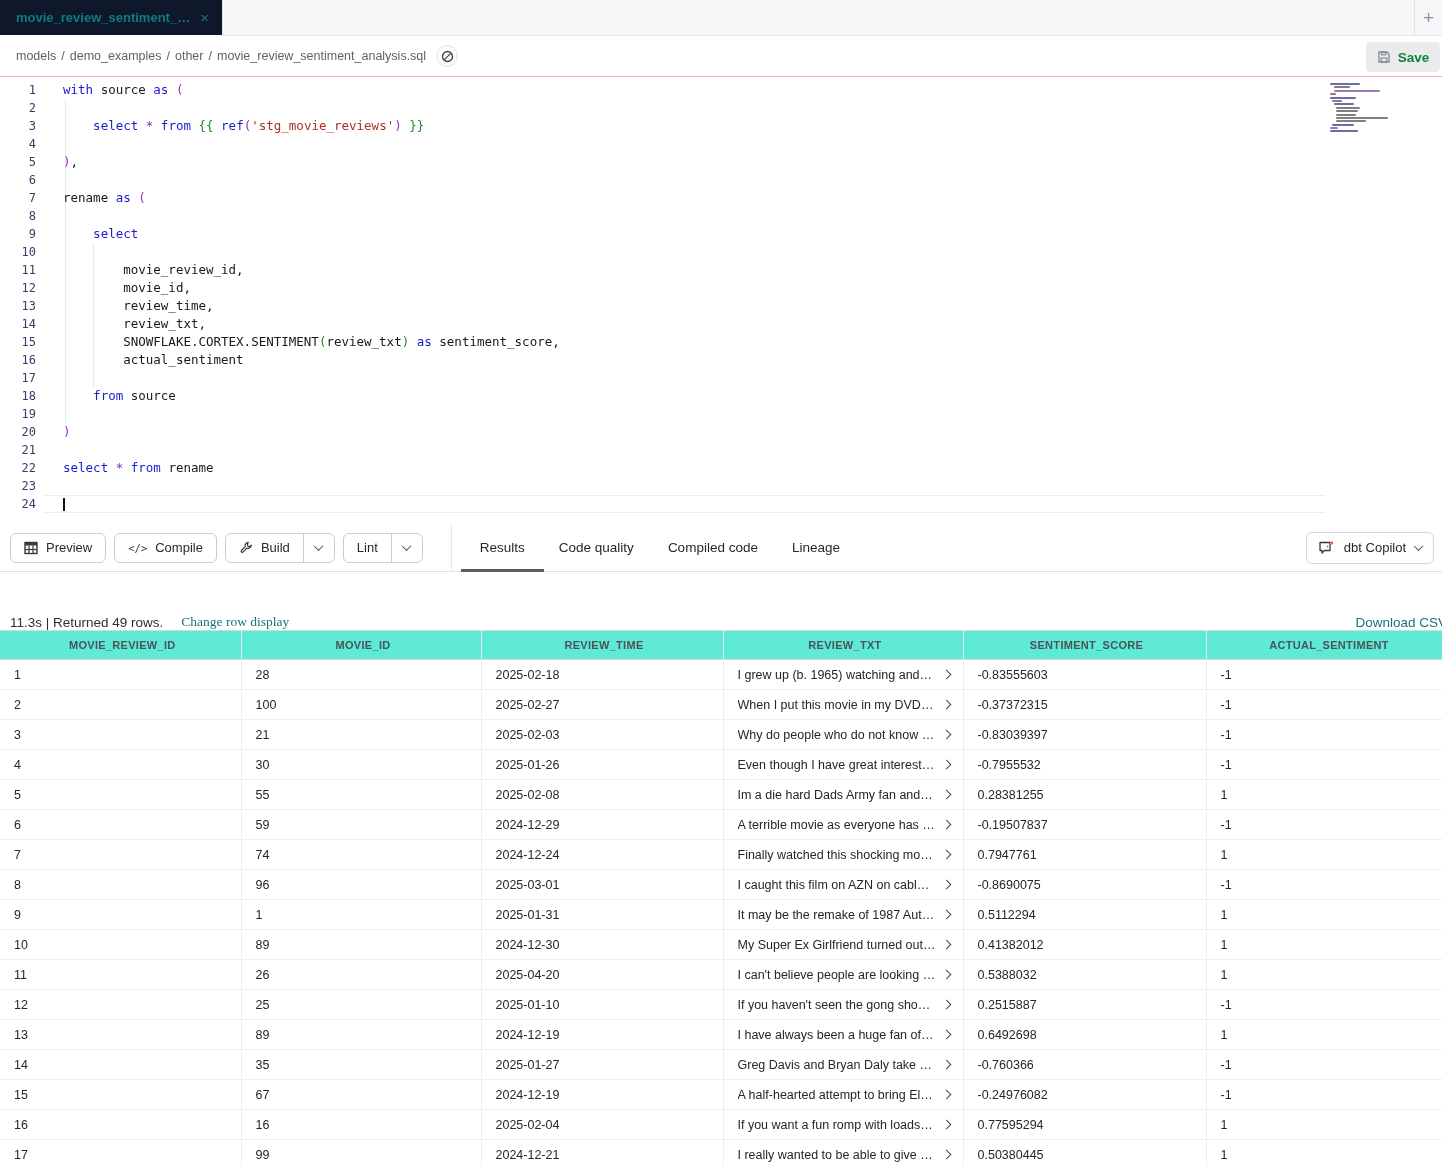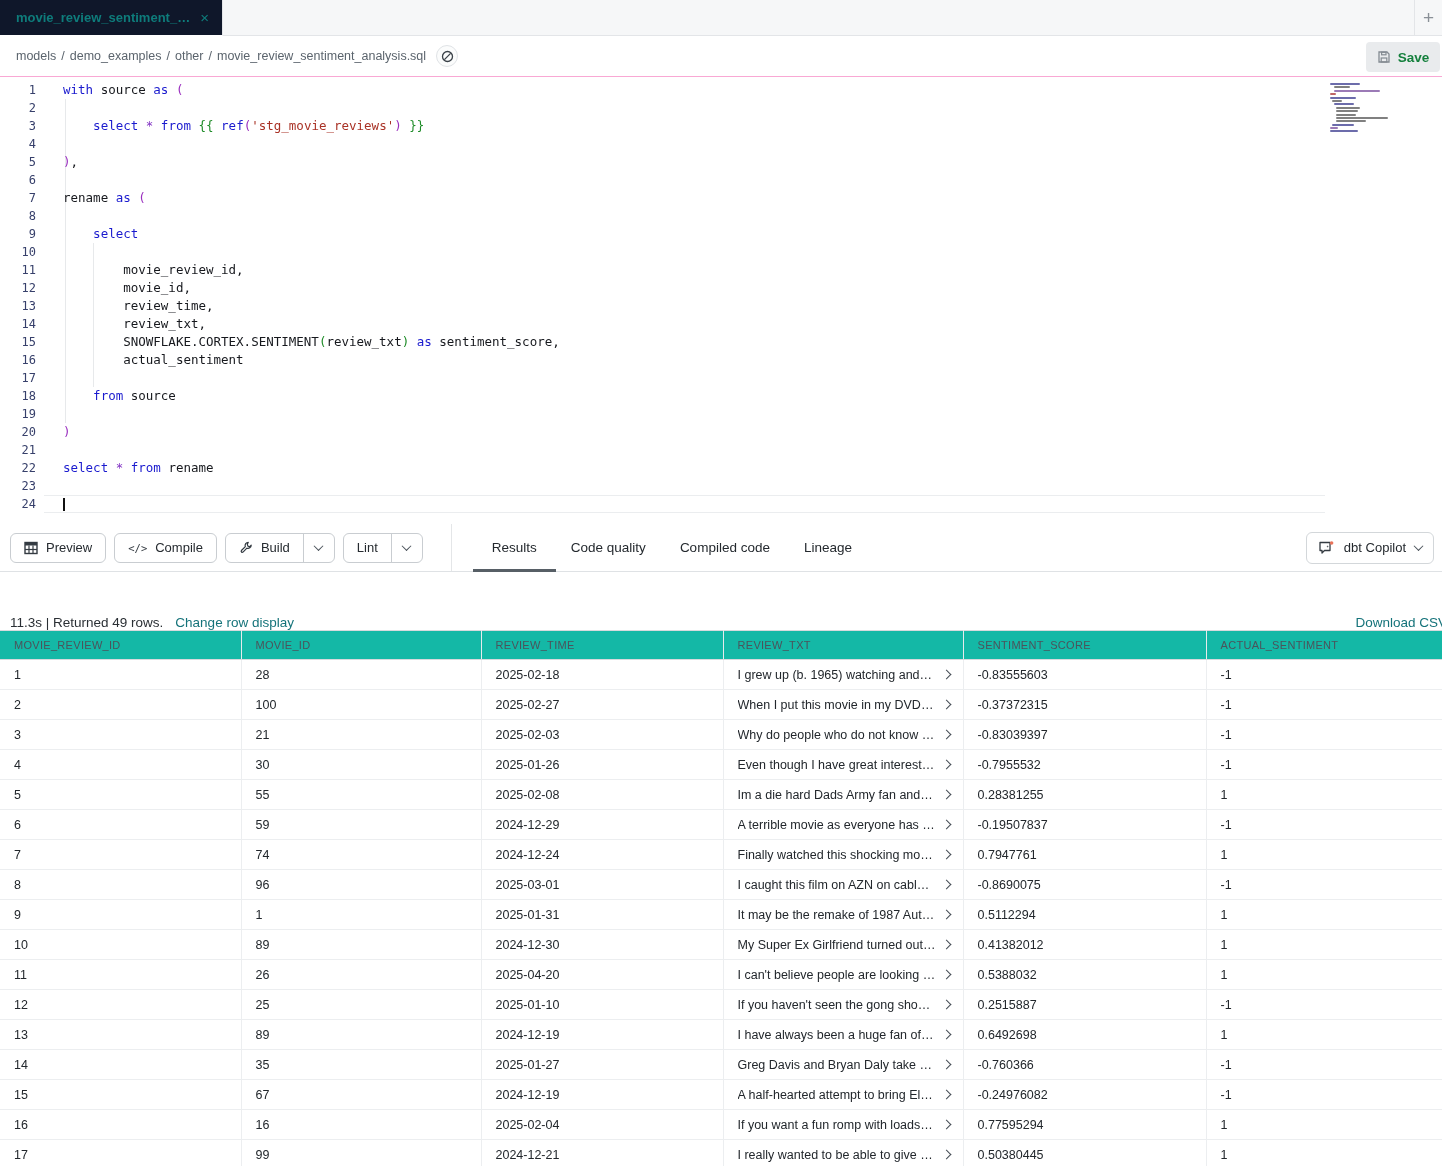--- a/index.html
+++ b/index.html
@@ -50,37 +50,37 @@
          font-family:inherit; cursor:pointer; }
   .btn-split { display:flex; align-items:stretch; margin-right:8px; border:1px solid #c9cdd1;
                border-radius:6px; background:#fff; height:30px; overflow:hidden; }
   .btn-split .main { display:flex; align-items:center; gap:8px; padding:0 13px; font-size:13px;
                      color:#262b30; border-right:1px solid #c9cdd1; cursor:pointer; }
   .btn-split .arrow { width:30px; display:flex; align-items:center; justify-content:center; cursor:pointer; }
   .cdown { width:7px; height:7px; border-left:1.5px solid #4a525a; border-bottom:1.5px solid #4a525a;
            transform:rotate(-45deg) translate(1px,-1px); }
   .code-glyph::before { content:"</>"; font-family:"DejaVu Sans Mono", monospace; font-size:10.5px; color:#343b42; }
   .vdiv { width:1px; align-self:stretch; background:#e4e6e8; margin-left:20px; }
-  .rtabs { display:flex; margin-left:40px; gap:34px; height:48px; }
+  .rtabs { display:flex; margin-left:28px; gap:34px; height:48px; }
   .rtab { font-size:13.5px; color:#24292e; display:flex; align-items:center; position:relative; cursor:pointer; }
   .rtab.active::after { content:""; position:absolute; left:-19px; right:-19px; bottom:0; height:3px; background:#575f66; }
   .copilot-btn { margin-left:auto; height:32px; border:1px solid #d3d7da; border-radius:6px; background:#fff;
                  display:flex; align-items:center; gap:9px; padding:0 11px; font-size:13px; color:#24292e;
                  font-family:inherit; cursor:pointer; }
   
   .statusrow { height:58px; display:flex; align-items:flex-end; padding:0 10px; position:relative;
                font-size:13.5px; color:#2a2f34; background:#fff; }
   .link { color:#15737a; cursor:pointer; }
-  .change-display { margin-left:12px; }
+  .change-display { margin-left:18px;font-family:Liberation Serif, serif; }
   .download-csv { position:absolute; right:-5px; }
   
   table.results { border-collapse:collapse; table-layout:fixed; width:1448px; }
-  .results th { background:#14b8a6; border-top:1px solid #d7dadd; border-bottom:1px solid #d7dadd;
-                border-right:1px solid #e8eaec; height:29px; text-align:left; padding:0 10px 0 14px;
-                font-size:11px; font-weight:400; color:#4b535b; letter-spacing:.3px; white-space:nowrap; overflow:hidden; }
+  .results th { background:#5eead4; border-top:1px solid #d7dadd; border-bottom:1px solid #d7dadd;
+                border-right:1px solid #e8eaec; height:29px; text-align:center; padding:0 10px 0 14px;
+                font-size:11px; font-weight:700; color:#4b535b; letter-spacing:.3px; white-space:nowrap; overflow:hidden; }
   .results td { border-bottom:1px solid #eceef0; border-right:1px solid #eceef0; height:30px;
                 padding:0 10px 0 14px; font-size:12.5px; color:#22272c; white-space:nowrap; overflow:hidden; }
   .rev-cell { display:flex; align-items:center; }
   .rev-txt { flex:1; min-width:0; overflow:hidden; text-overflow:ellipsis; white-space:nowrap; }
   .chev { flex:none; width:7px; height:7px; border-top:1.5px solid #444c54; border-right:1.5px solid #444c54;
           transform:rotate(45deg); margin:0 3px 0 7px; cursor:pointer; }
   svg { display:block; }
 </style>
 </head>
 <body>

